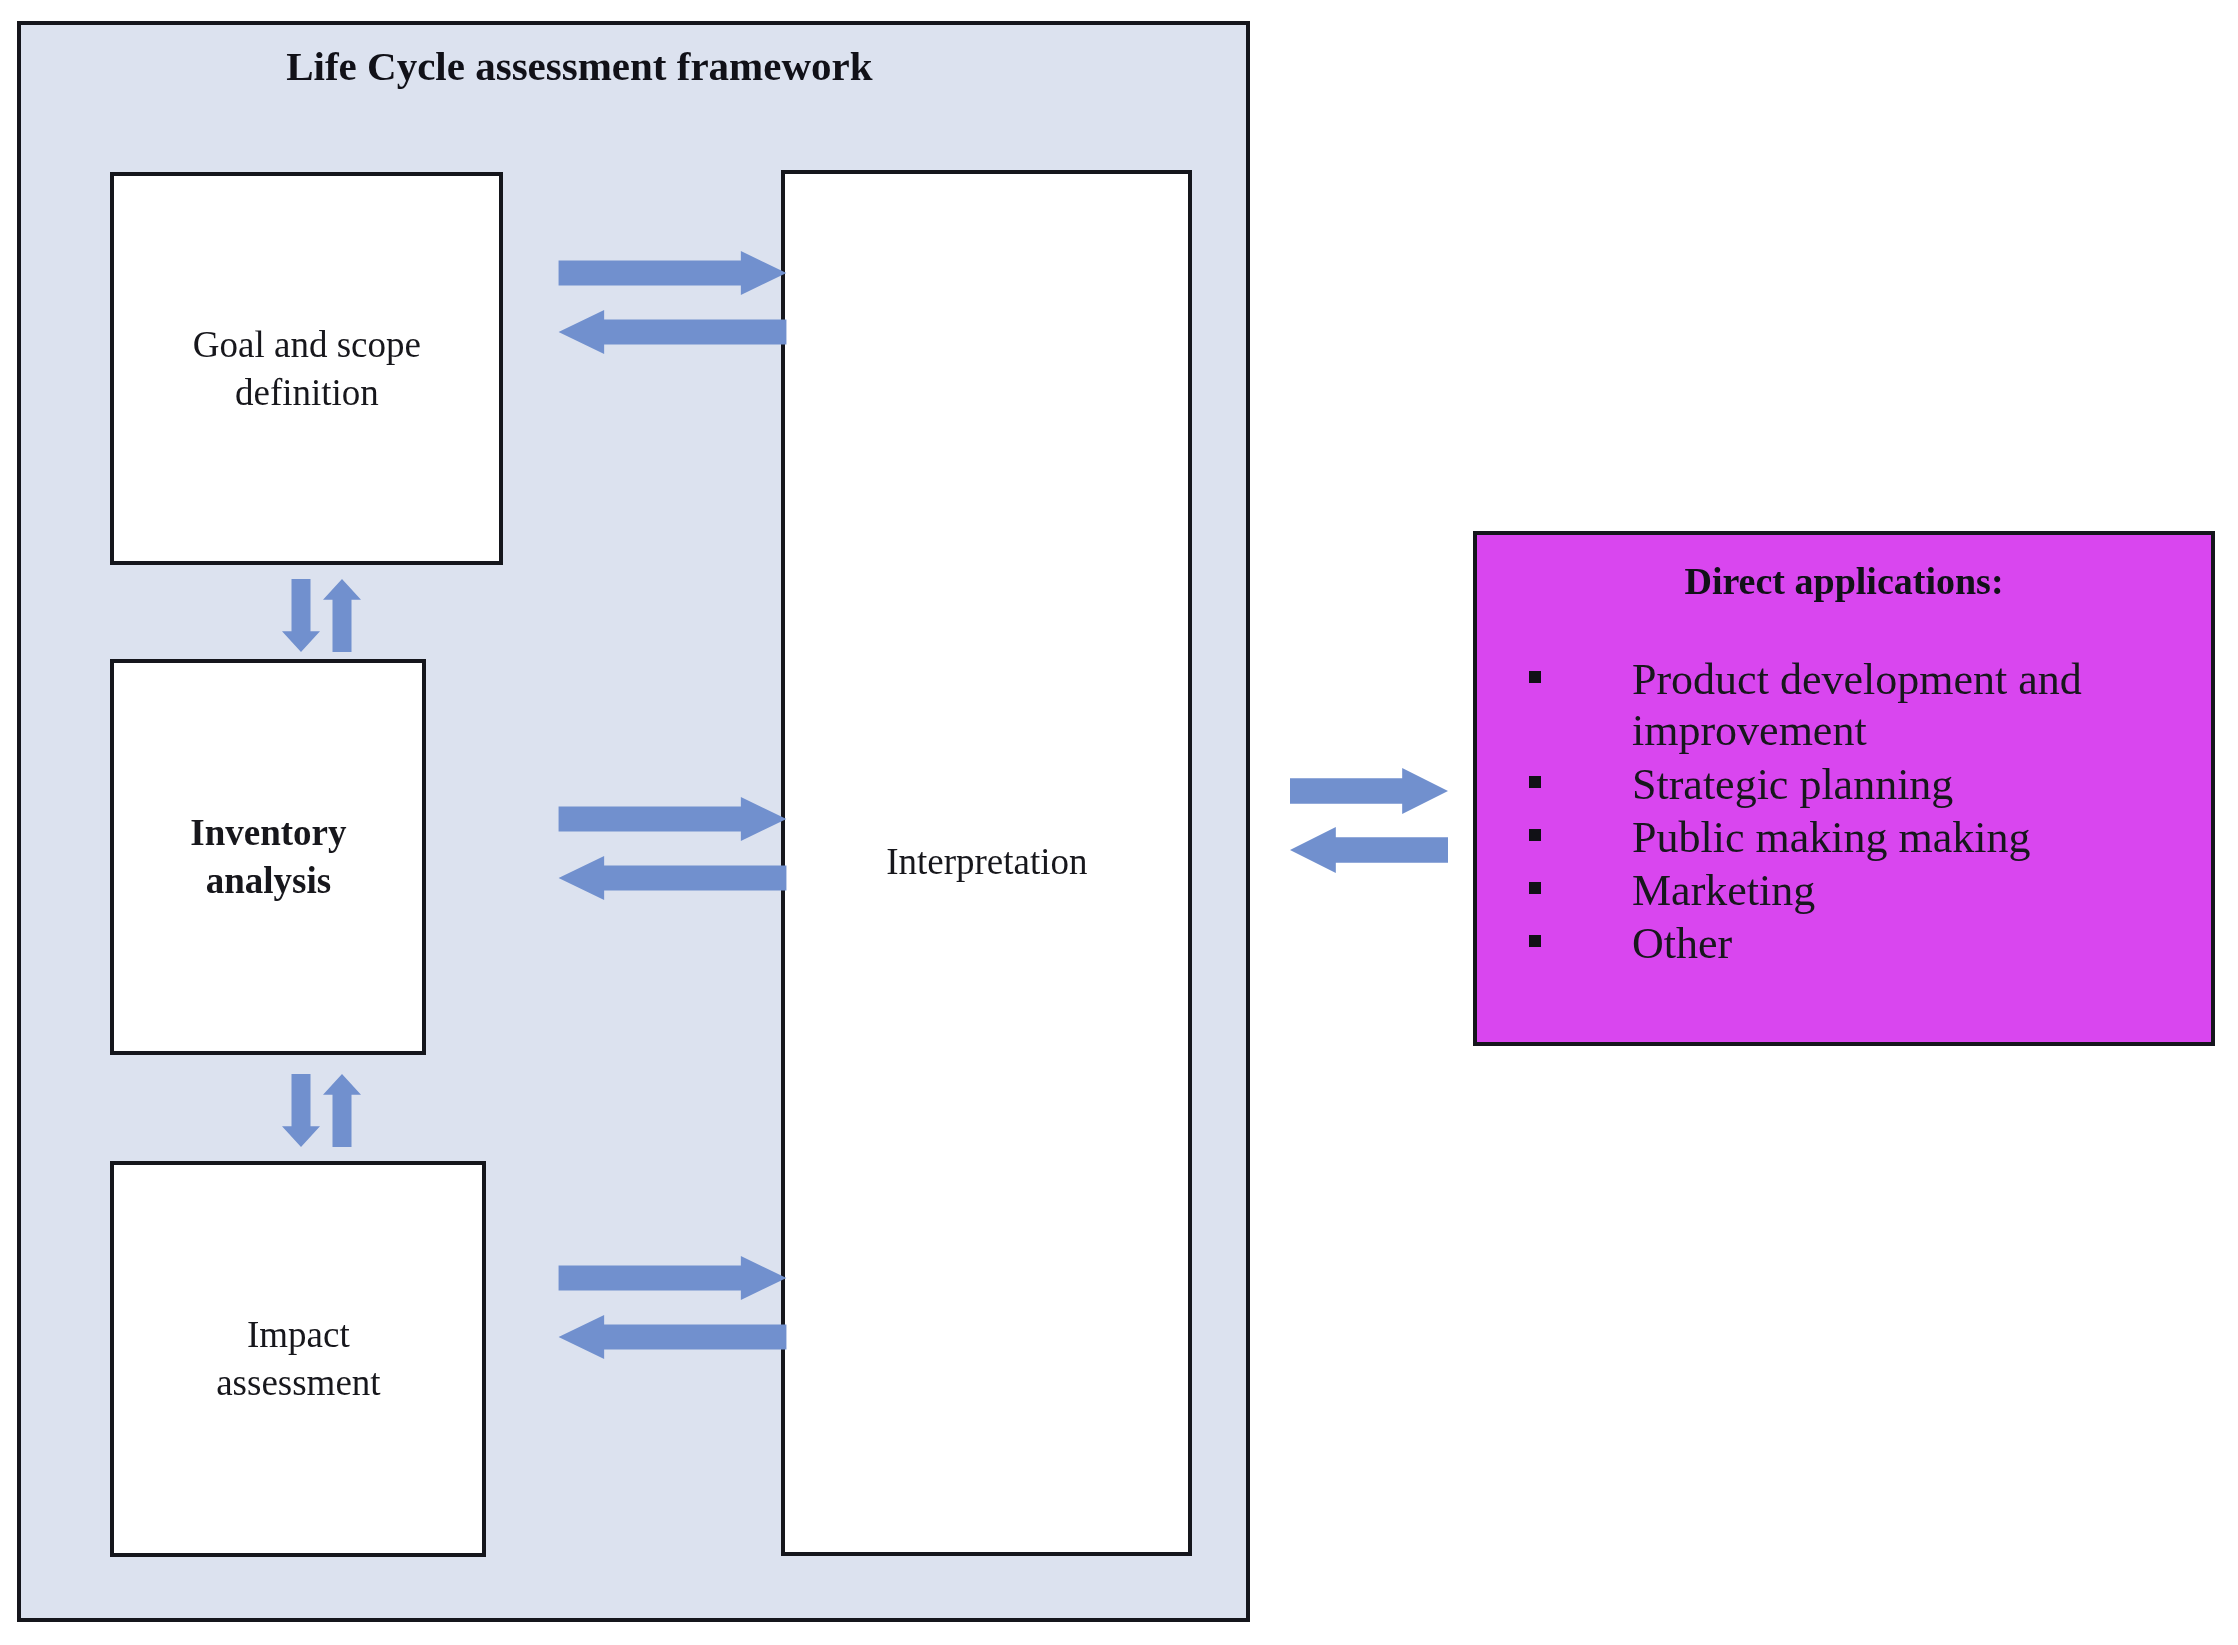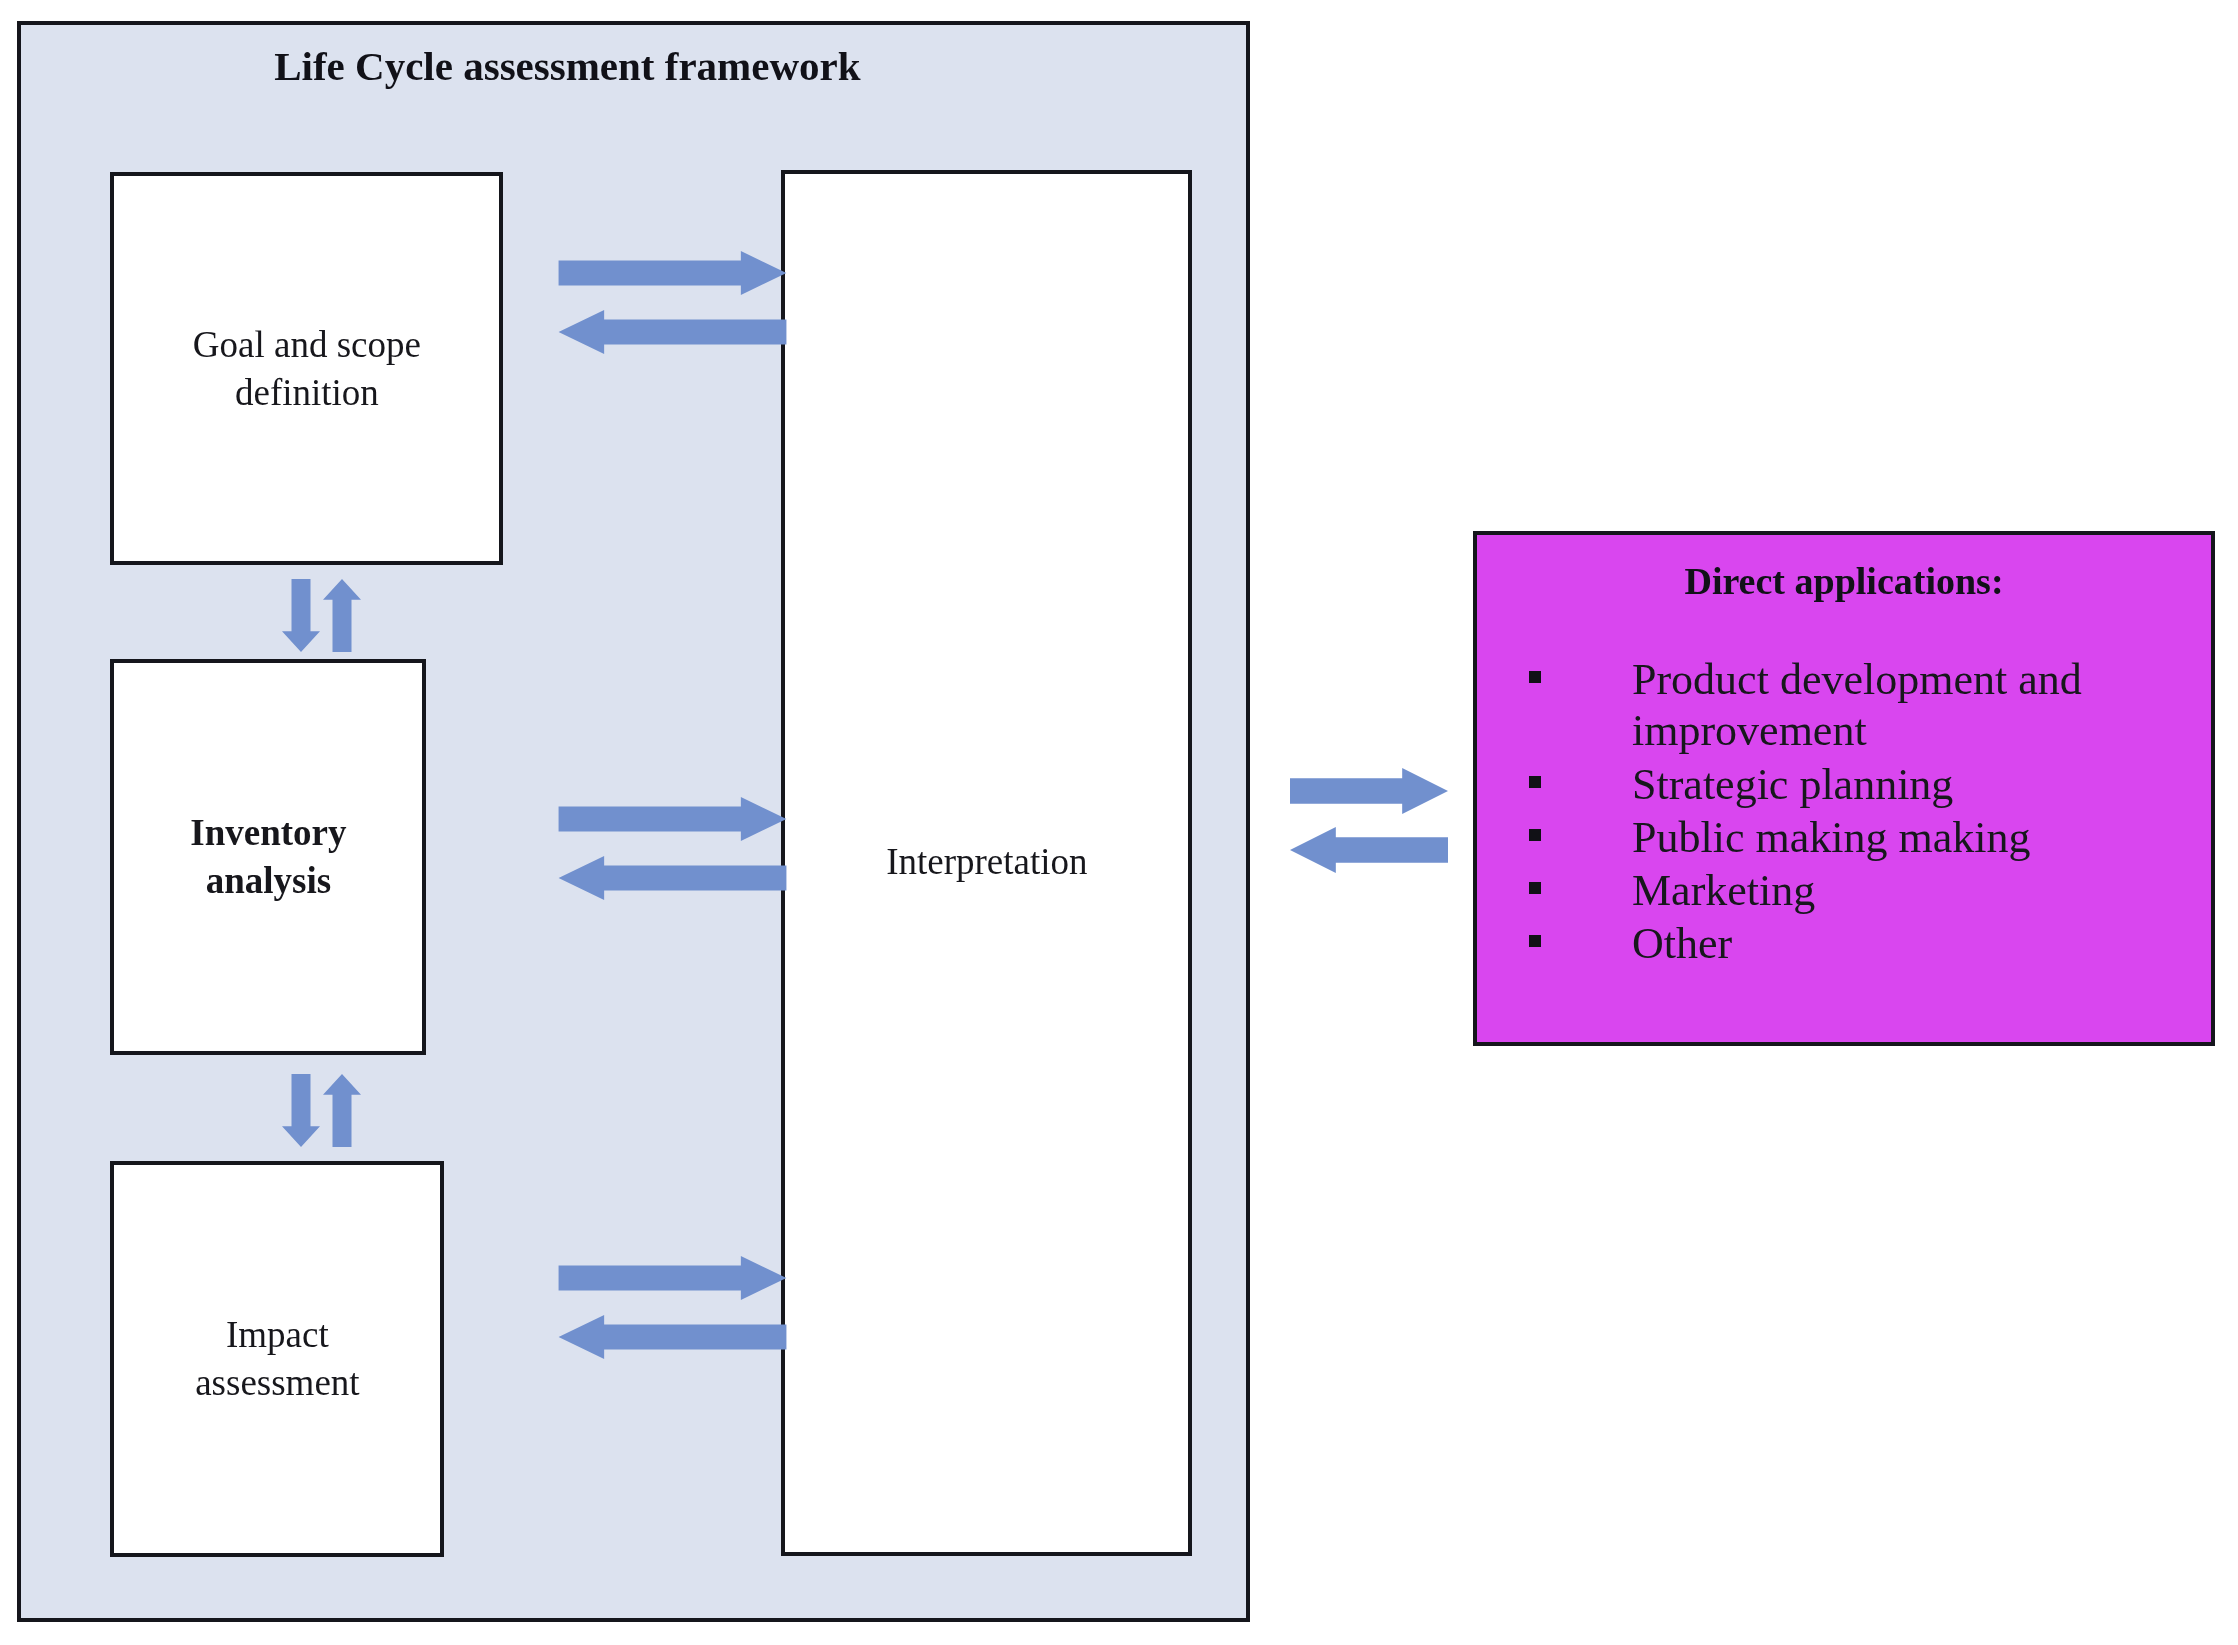--- a/index.html
+++ b/index.html
@@ -39,20 +39,21 @@
     position: absolute;
     left: 0;
     top: 17.4px;
     width: 1092px;
     text-align: center;
     font-size: 41px;
     font-weight: bold;
     color: #111118;
     letter-spacing: 0px;
     line-height: 1.15;
+    padding-left: 12px;
   }
 
   
   .stage-box {
     position: absolute;
     background: #ffffff;
     border: 4.7px solid #15161c;
     box-sizing: border-box;
     display: flex;
     align-items: center;
@@ -62,21 +63,21 @@
   }
   .stage-label {
     font-size: 37px;
     color: #17171c;
     line-height: 1.3;
     padding: 0 12.7px;
   }
 
   #stage-goal     { left: 89px; top: 141px;  width: 393px; height: 393px; }
   #stage-inventory{ left: 89px; top: 628px;  width: 316px; height: 396px; font-weight: bold; }
-  #stage-impact   { left: 89px; top: 1130px; width: 334px; height: 396px; }
+  #stage-impact   { left: 89px; top: 1130px; width: 376px; height: 396px; }
 
   
   #stage-interpretation {
     left: 760px;
     top: 139px;
     width: 411px;
     height: 1386px;
   }
   #stage-interpretation .stage-label {
     

